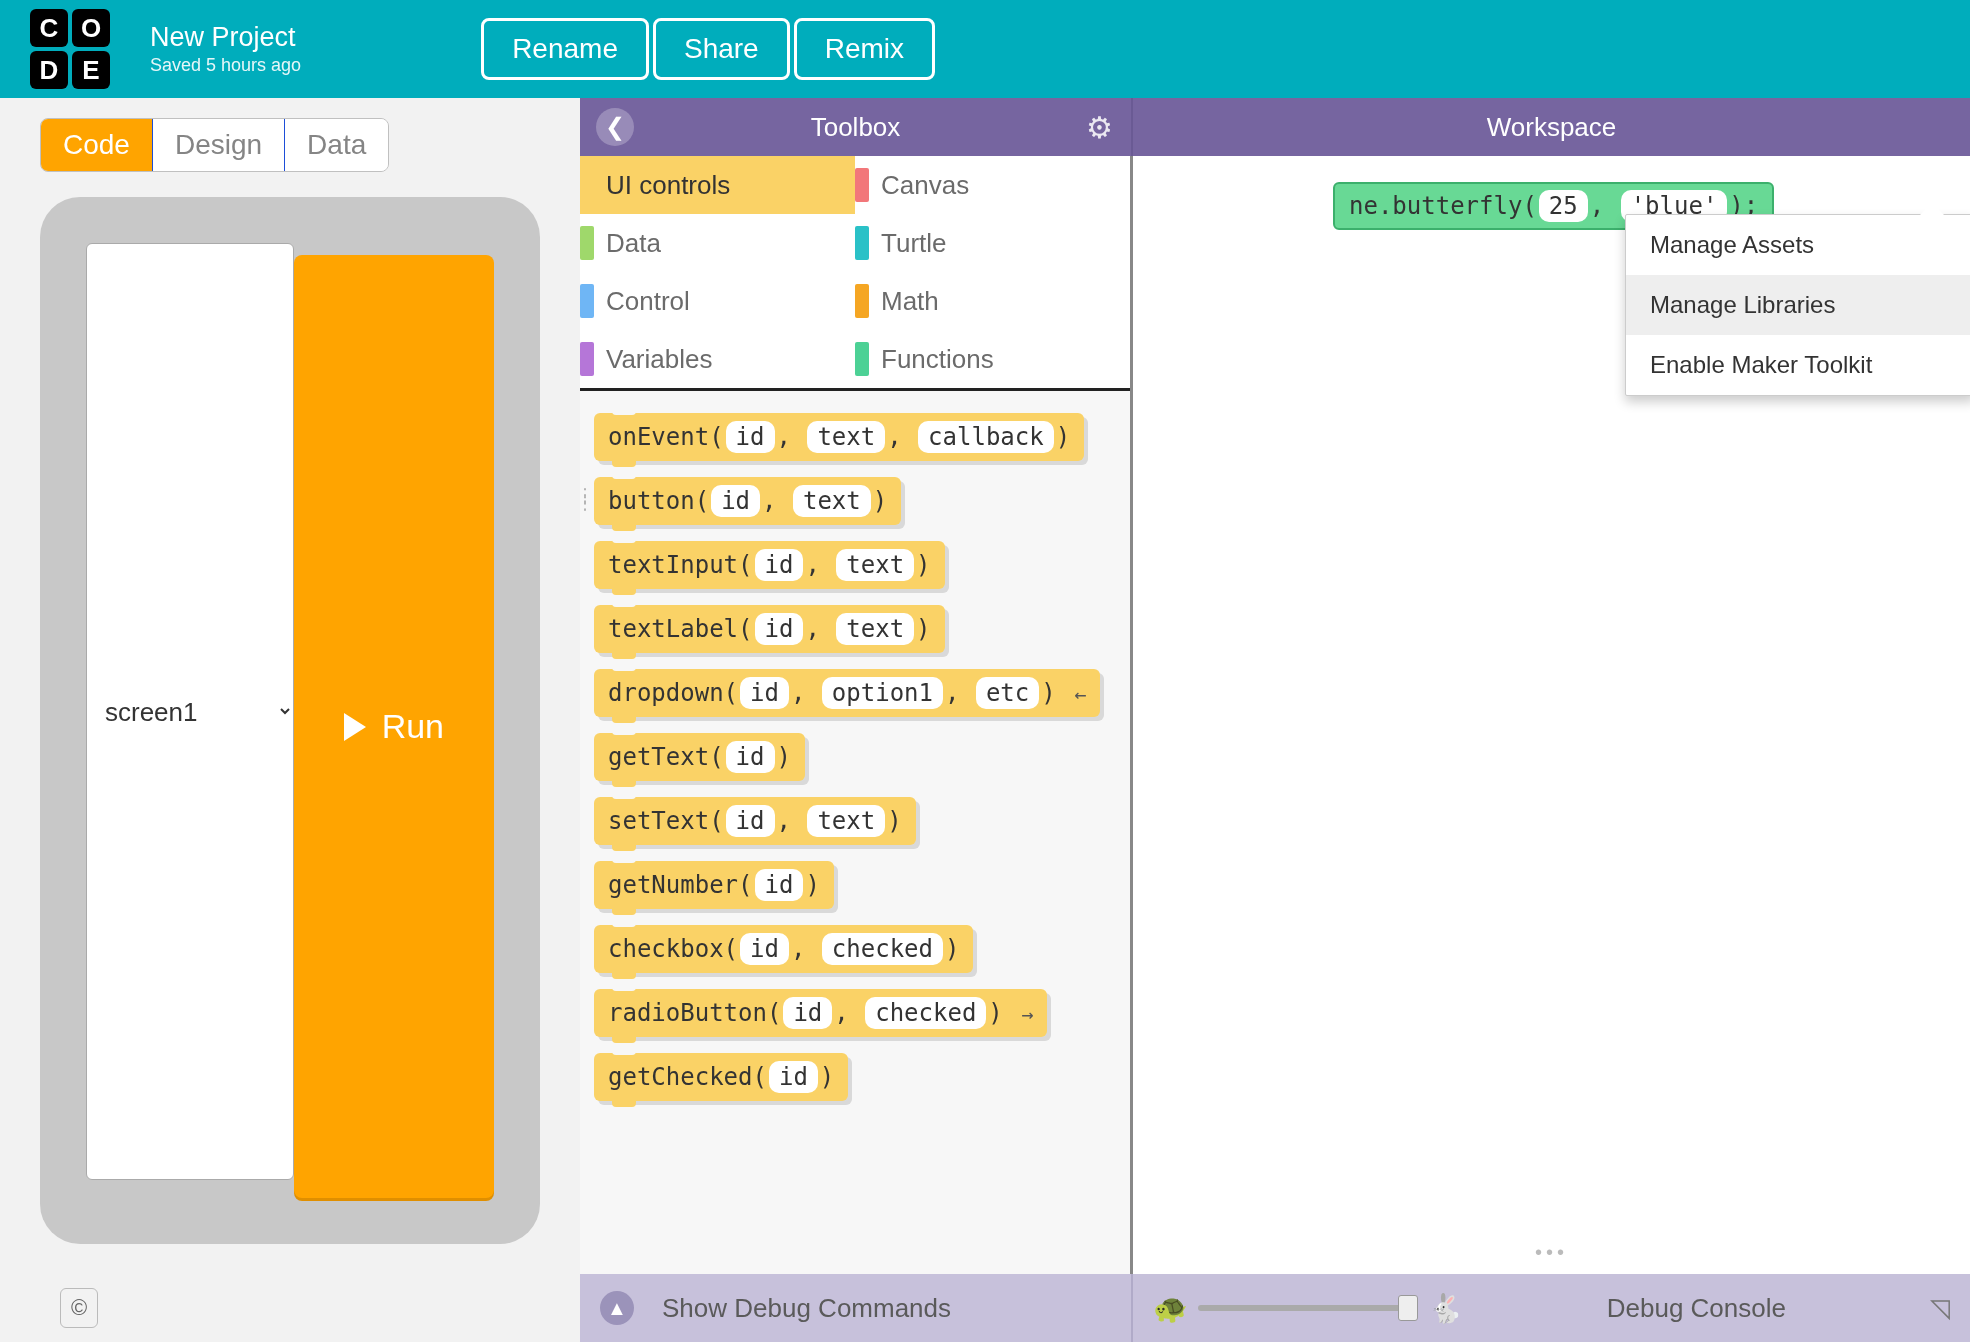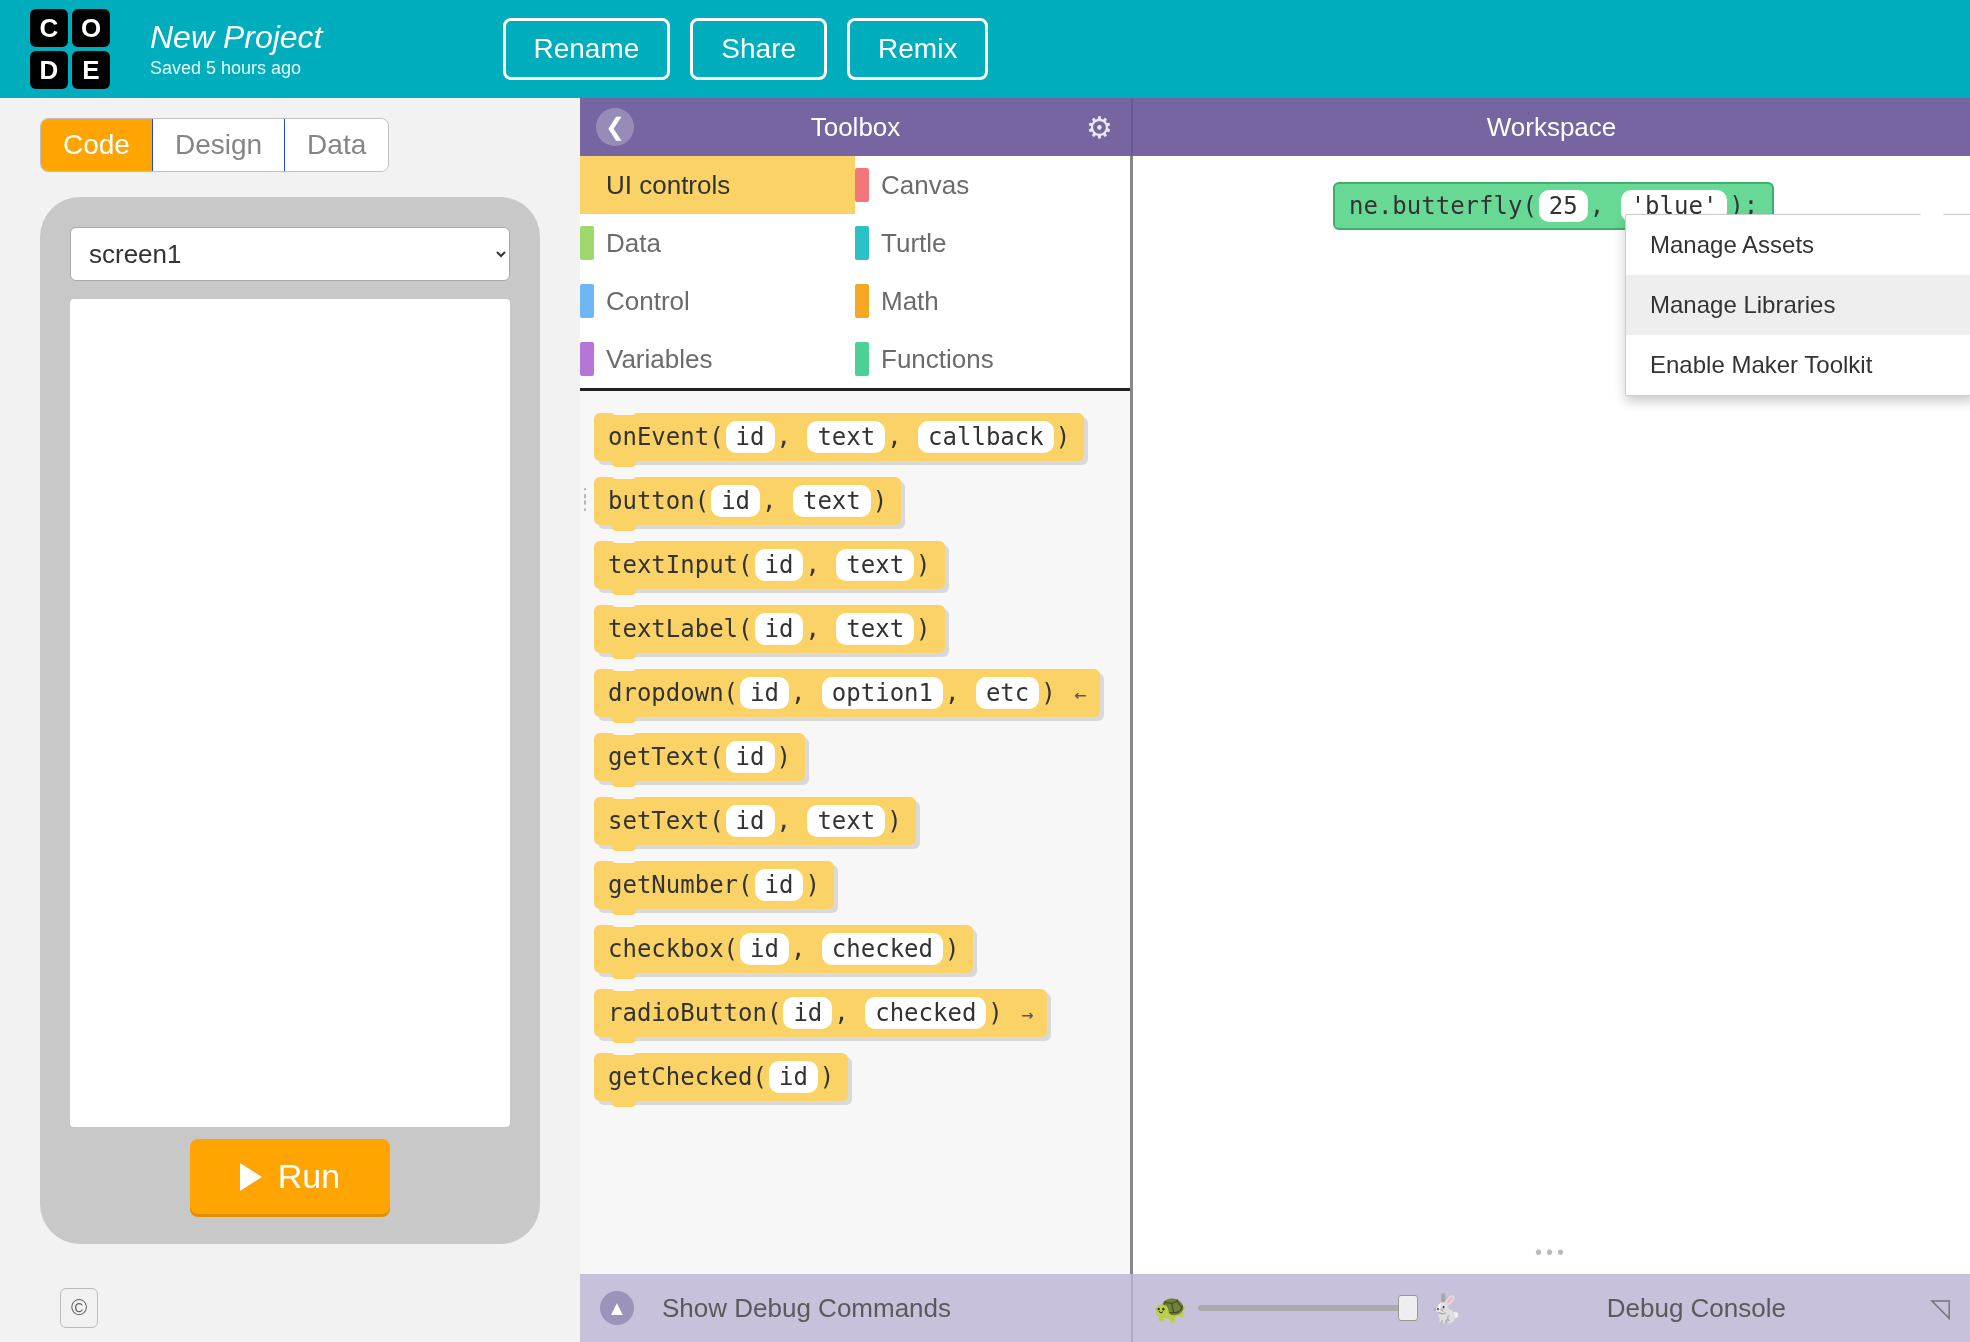--- a/index.html
+++ b/index.html
@@ -3,35 +3,35 @@
 <meta charset="utf-8">
 <style>
 * { box-sizing: border-box; margin: 0; padding: 0; }
 body { font-family: "Gotham", "Helvetica Neue", Arial, sans-serif; background: #f2f2f2; overflow: hidden; width: 1970px; height: 1342px; position: relative; }
 
 
 .header { background: #00adbc; height: 98px; display: flex; align-items: center; padding: 0 30px; gap: 40px; }
 .logo-grid { display: grid; grid-template-columns: repeat(2, 38px); grid-template-rows: repeat(2, 38px); gap: 4px; }
 .logo-cell { background: #000; color: #fff; display: flex; align-items: center; justify-content: center; font-weight: 700; font-size: 26px; border-radius: 6px; }
 .project-info { color: #fff; }
-.project-title { font-size: 32px; font-weight: 400; font-style: italic; }
+.project-title { font-size: 27px; font-weight: 400; }
 .saved-text { font-size: 18px; opacity: 0.9; margin-top: 2px; }
-.header-buttons { display: flex; gap: 20px; margin-left: 140px; }
+.header-buttons { display: flex; gap: 4px; margin-left: 140px; }
 .header-btn { background: transparent; border: 3px solid #fff; color: #fff; font-size: 28px; padding: 12px 28px; border-radius: 8px; cursor: pointer; }
 
 
 .main { display: flex; height: calc(100% - 98px - 68px); }
 
 
 .left-panel { width: 580px; padding: 20px 40px; display: flex; flex-direction: column; }
 .tab-group { display: flex; border: 1px solid #c0c0c0; border-radius: 8px; overflow: hidden; width: fit-content; margin-bottom: 25px; }
 .tab { padding: 10px 22px; font-size: 28px; background: #fff; color: #858585; cursor: pointer; border-right: 1px solid #1d4ed8; }
 .tab:last-child { border-right: none; }
 .tab.active { background: #ffa400; color: #fff; }
-.phone { background: #c8c8c8; border-radius: 40px; flex: 1; display: flex; flex-direction: column; padding: 30px; margin-bottom: 10px; }
+.phone { background: #c8c8c8; border-radius: 40px; flex: 1; display: flex; flex-direction: row; padding: 46px; margin-bottom: 10px; }
 .screen-select { width: 100%; font-size: 26px; padding: 10px 14px; border-radius: 6px; border: 1px solid #aaa; background: #fff; color: #333; margin-bottom: 18px; }
 .phone-screen { background: #fff; flex: 1; border-radius: 4px; }
 .run-btn { background: #ffa400; color: #fff; border: none; font-size: 34px; padding: 18px 50px; border-radius: 8px; cursor: pointer; display: flex; align-items: center; gap: 16px; margin: 12px auto 0; box-shadow: 0 3px 0 #e08f00; }
 .play-tri { width: 0; height: 0; border-left: 22px solid #fff; border-top: 14px solid transparent; border-bottom: 14px solid transparent; }
 
 
 .center { flex: 1; display: flex; flex-direction: column; }
 .panel-headers { display: flex; height: 58px; }
 .panel-header { background: #7665a0; color: #fff; display: flex; align-items: center; justify-content: center; font-size: 26px; position: relative; }
 .toolbox-header { width: 553px; border-right: 2px solid #6a5a94; }

